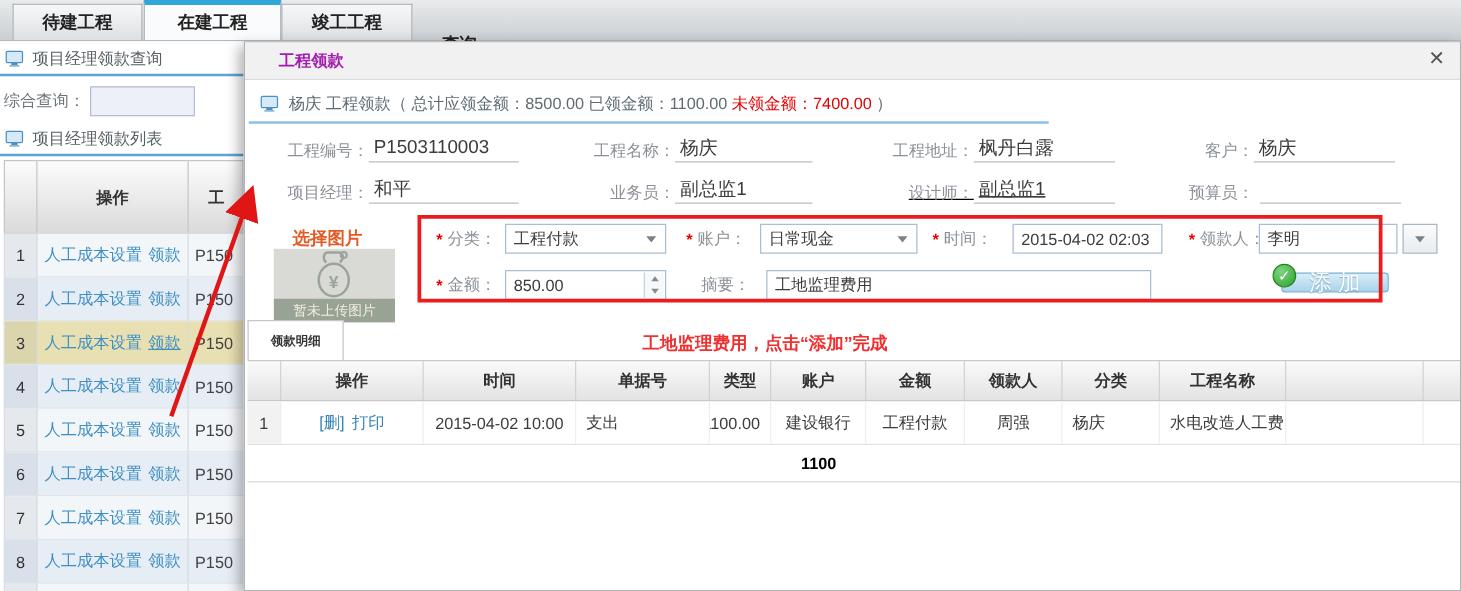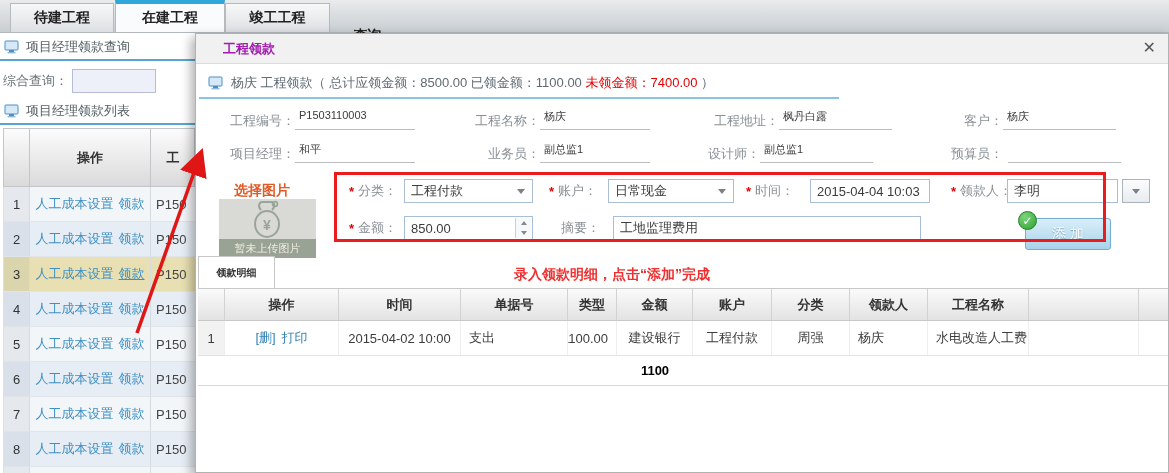--- a/index.html
+++ b/index.html
@@ -44,21 +44,21 @@
     border-bottom:1px solid #dcdcdc;display:flex;align-items:center;}
   .dlg-title{margin-left:27px;font-size:13px;font-weight:bold;color:#a21caf;}
   .dlg-close{position:absolute;right:12px;top:6px;font-size:16px;color:#555;cursor:pointer;line-height:16px;}
 
   .summary{position:absolute;left:12px;top:40px;display:flex;align-items:center;gap:7px;
     font-size:13px;color:#5f6b73;white-space:nowrap;}
   .summary .red{color:#e60000;}
   .summary-underline{position:absolute;left:3px;top:63px;width:640px;height:2px;background:#8cc2e2;}
 
   .info-label{color:#8a9096;font-size:13px;text-align:right;display:inline-block;}
-  .info-value{display:inline-block;border-bottom:1px solid #bdbdbd;height:21px;font-size:11px;
+  .info-value{display:inline-block;border-bottom:1px solid #bdbdbd;height:21px;font-size:15px;
     color:#3c3c3c;padding-left:4px;vertical-align:bottom;}
   .info-cell{position:absolute;height:24px;display:flex;align-items:flex-end;}
 
   .pick-title{position:absolute;left:38px;top:148px;font-size:14px;font-weight:bold;color:#e25a26;cursor:pointer;}
   .img-box{position:absolute;left:23px;top:165px;width:97px;height:59px;background:#d9d9d5;overflow:hidden;cursor:pointer;}
   .img-band{position:absolute;left:0;bottom:0;width:100%;height:19px;background:rgba(140,152,138,0.85);
     color:#f2eedd;font-size:11px;display:flex;align-items:center;justify-content:center;}
 
   .red-box{position:absolute;left:139px;top:139px;width:772px;height:70px;border:3px solid #ea1c1c;
     z-index:40;pointer-events:none;}
@@ -71,23 +71,23 @@
   .tri-down{width:0;height:0;border-left:4px solid transparent;border-right:4px solid transparent;
     border-top:5px solid #7a8288;}
   .tri-up-s{width:0;height:0;border-left:3px solid transparent;border-right:3px solid transparent;
     border-bottom:4px solid #888;}
   .tri-dn-s{width:0;height:0;border-left:3px solid transparent;border-right:3px solid transparent;
     border-top:4px solid #888;}
   .spinner{position:absolute;right:1px;top:1px;bottom:1px;width:16px;border-left:1px solid #c4d2de;
     display:flex;flex-direction:column;align-items:center;justify-content:space-around;background:#f6f9fb;}
   .combo-btn{position:absolute;width:28px;height:24px;background:linear-gradient(#fbfcfd,#e8ecef);
     border:1px solid #aab4bc;display:flex;align-items:center;justify-content:center;cursor:pointer;}
-  .add-btn{position:absolute;left:829px;top:184px;width:86px;height:32px;border:1px solid #74aed2;border-radius:3px;
+  .add-btn{position:absolute;left:829px;top:184px;width:86px;height:16px;border:1px solid #74aed2;border-radius:3px;
     background:linear-gradient(#d9eef9,#a9d3ea);color:#fdfeff;text-shadow:0 1px 1px rgba(60,110,140,.55);
-    font-size:14px;display:flex;align-items:center;justify-content:center;cursor:pointer;z-index:41;}
+    font-size:18px;display:flex;align-items:center;justify-content:center;cursor:pointer;z-index:41;}
   .check-icon{position:absolute;left:822px;top:177px;width:19px;height:19px;border-radius:50%;
     background:radial-gradient(circle at 35% 30%,#7fd47f,#2da12d);border:1px solid #1d851d;color:#fff;
     font-size:12px;line-height:18px;text-align:center;z-index:42;}
 
   .detail-tab{position:absolute;left:2px;top:222px;width:77px;height:32px;background:#fff;
     border:1px solid #c6c6c6;border-bottom:none;display:flex;align-items:center;justify-content:center;
     font-size:10px;font-weight:bold;color:#333;cursor:pointer;z-index:11;}
   .hint{position:absolute;left:318px;top:232px;font-size:14px;font-weight:bold;color:#f03030;z-index:45;}
 
   .dtable{position:absolute;left:2px;top:254px;width:970px;font-size:13px;color:#3c3c3c;}
@@ -254,21 +254,21 @@
       <span class="info-value" style="width:113px;">杨庆</span>
     </div>
     <div class="info-cell" style="left:27px;top:105px;width:194px;">
       <span class="info-label" style="width:72px;">项目经理：</span>
       <span class="info-value" style="width:120px;">和平</span>
     </div>
     <div class="info-cell" style="left:278px;top:105px;width:178px;">
       <span class="info-label" style="width:66px;">业务员：</span>
       <span class="info-value" style="width:110px;">副总监1</span>
     </div>
-    <div class="info-cell" style="left:486px;top:105px;width:192px;">
+    <div class="info-cell" style="left:505px;top:105px;width:192px;text-decoration:underline;">
       <span class="info-label" style="width:78px;">设计师：</span>
       <span class="info-value" style="width:113px;">副总监1</span>
     </div>
     <div class="info-cell" style="left:735px;top:105px;width:190px;justify-content:space-between;">
       <span class="info-label" style="width:72px;">预算员：</span>
       <span class="info-value" style="width:113px;"></span>
     </div>
 
     <div class="pick-title">选择图片</div>
     <div class="img-box">
@@ -297,21 +297,21 @@
     <div class="sel-box" style="left:412px;top:145px;width:126px;">
       <span>日常现金</span>
       <span class="tri-down"></span>
     </div>
 
     <div class="f-item" style="left:550px;top:145px;">
       <span class="star">*</span>
       <span class="f-label">时间：</span>
     </div>
     <div class="txt-box" style="left:614px;top:145px;width:120px;">
-      <span>2015-04-04 10:03</span>
+      <span>2015-04-02 02:03</span>
     </div>
 
     <div class="f-item" style="left:755px;top:145px;">
       <span class="star">*</span>
       <span class="f-label">领款人：</span>
     </div>
     <div class="txt-box" style="left:811px;top:145px;width:111px;">
       <span>李明</span>
     </div>
     <div class="combo-btn" style="left:926px;top:145px;">
@@ -334,33 +334,33 @@
       <span class="f-label">摘要：</span>
     </div>
     <div class="txt-box" style="left:417px;top:182px;width:308px;">
       <span>工地监理费用</span>
     </div>
 
     <div class="add-btn">添 加</div>
     <div class="check-icon">✓</div>
 
     <div class="detail-tab">领款明细</div>
-    <div class="hint">录入领款明细，点击“添加”完成</div>
+    <div class="hint">工地监理费用，点击“添加”完成</div>
 
     <div class="dtable">
       <div id="detail-head" class="dgrid dhead">
           <div></div>
           <div>操作</div>
           <div>时间</div>
           <div>单据号</div>
           <div>类型</div>
+          <div>账户</div>
           <div>金额</div>
-          <div>账户</div>
+          <div>领款人</div>
           <div>分类</div>
-          <div>领款人</div>
           <div>工程名称</div>
           <div></div>
         </div>
       <div id="detail-body">
           <div class="dgrid drow">
             <div class="num">1</div>
             <div class="a-c">
               <span class="dlink">[删]</span>
               <span class="dlink">打印</span>
             </div>

